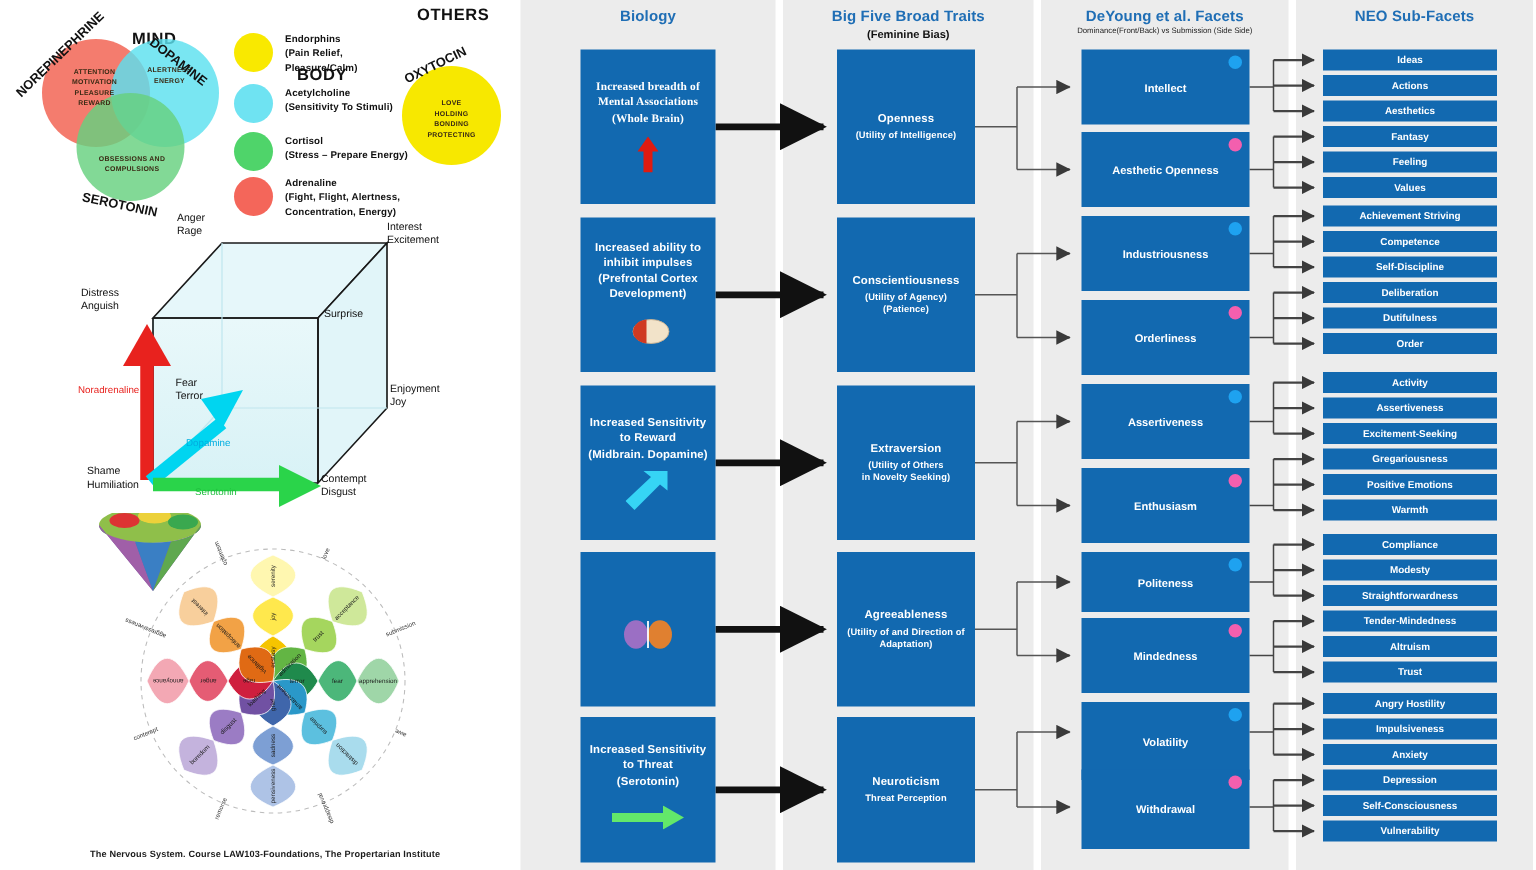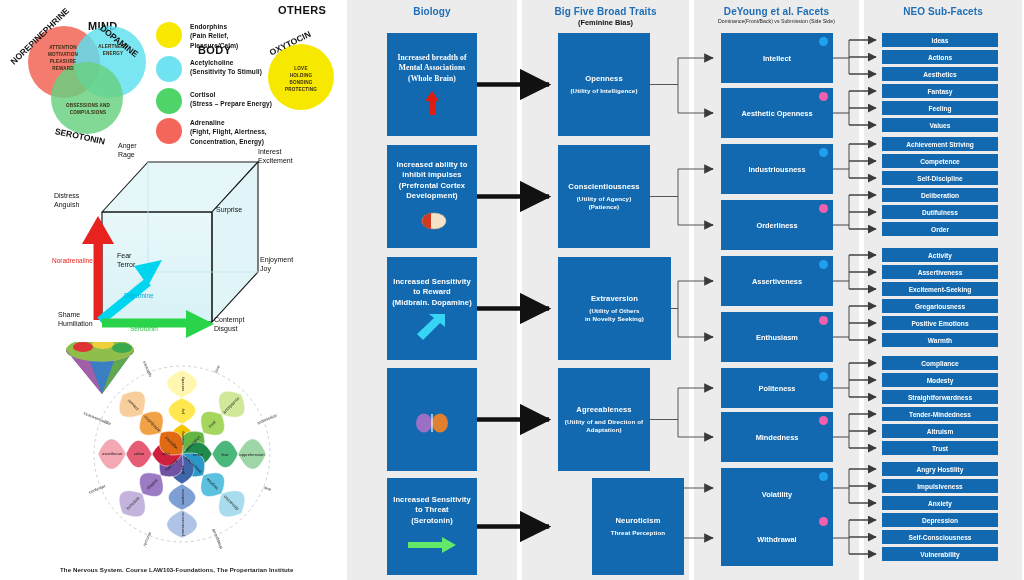--- a/index.html
+++ b/index.html
@@ -385,29 +385,29 @@
       </div>
     <div id="big5-boxes">
         <div class="bx" style="left: 213px; top: 33px; width: 92px; height: 103px;">
           <div class="t1">Openness</div>
           <div class="t2" style="margin-top: 3px;">(Utility of Intelligence)</div>
         </div>
         <div class="bx" style="left: 213px; top: 145px; width: 92px; height: 103px;">
           <div class="t1">Conscientiousness</div>
           <div class="t2" style="margin-top: 3px;">(Utility of Agency)<br>(Patience)</div>
         </div>
-        <div class="bx" style="left: 213px; top: 257px; width: 113px; height: 103px;">
+        <div class="bx" style="left: 213px; top: 257px; width: 92px; height: 103px;">
           <div class="t1">Extraversion</div>
           <div class="t2" style="margin-top: 3px;">(Utility of Others<br>in Novelty Seeking)</div>
         </div>
         <div class="bx" style="left: 213px; top: 368px; width: 92px; height: 103px;">
           <div class="t1">Agreeableness</div>
           <div class="t2" style="margin-top: 3px;">(Utility of and Direction of<br>Adaptation)</div>
         </div>
-        <div class="bx" style="left: 213px; top: 478px; width: 92px; height: 97px; margin-left: 34px;">
+        <div class="bx" style="left: 213px; top: 478px; width: 92px; height: 97px;">
           <div class="t1">Neuroticism</div>
           <div class="t2" style="margin-top: 3px;">Threat Perception</div>
         </div>
       </div>
     <div id="facet-boxes">
         <div class="facet" style="left: 376px; top: 33px; width: 112px; height: 50px;">
           <span>Intellect</span>
           <span class="dot" style="background: rgb(30, 162, 240);"></span>
         </div>
         <div class="facet" style="left: 376px; top: 88px; width: 112px; height: 50px;">

